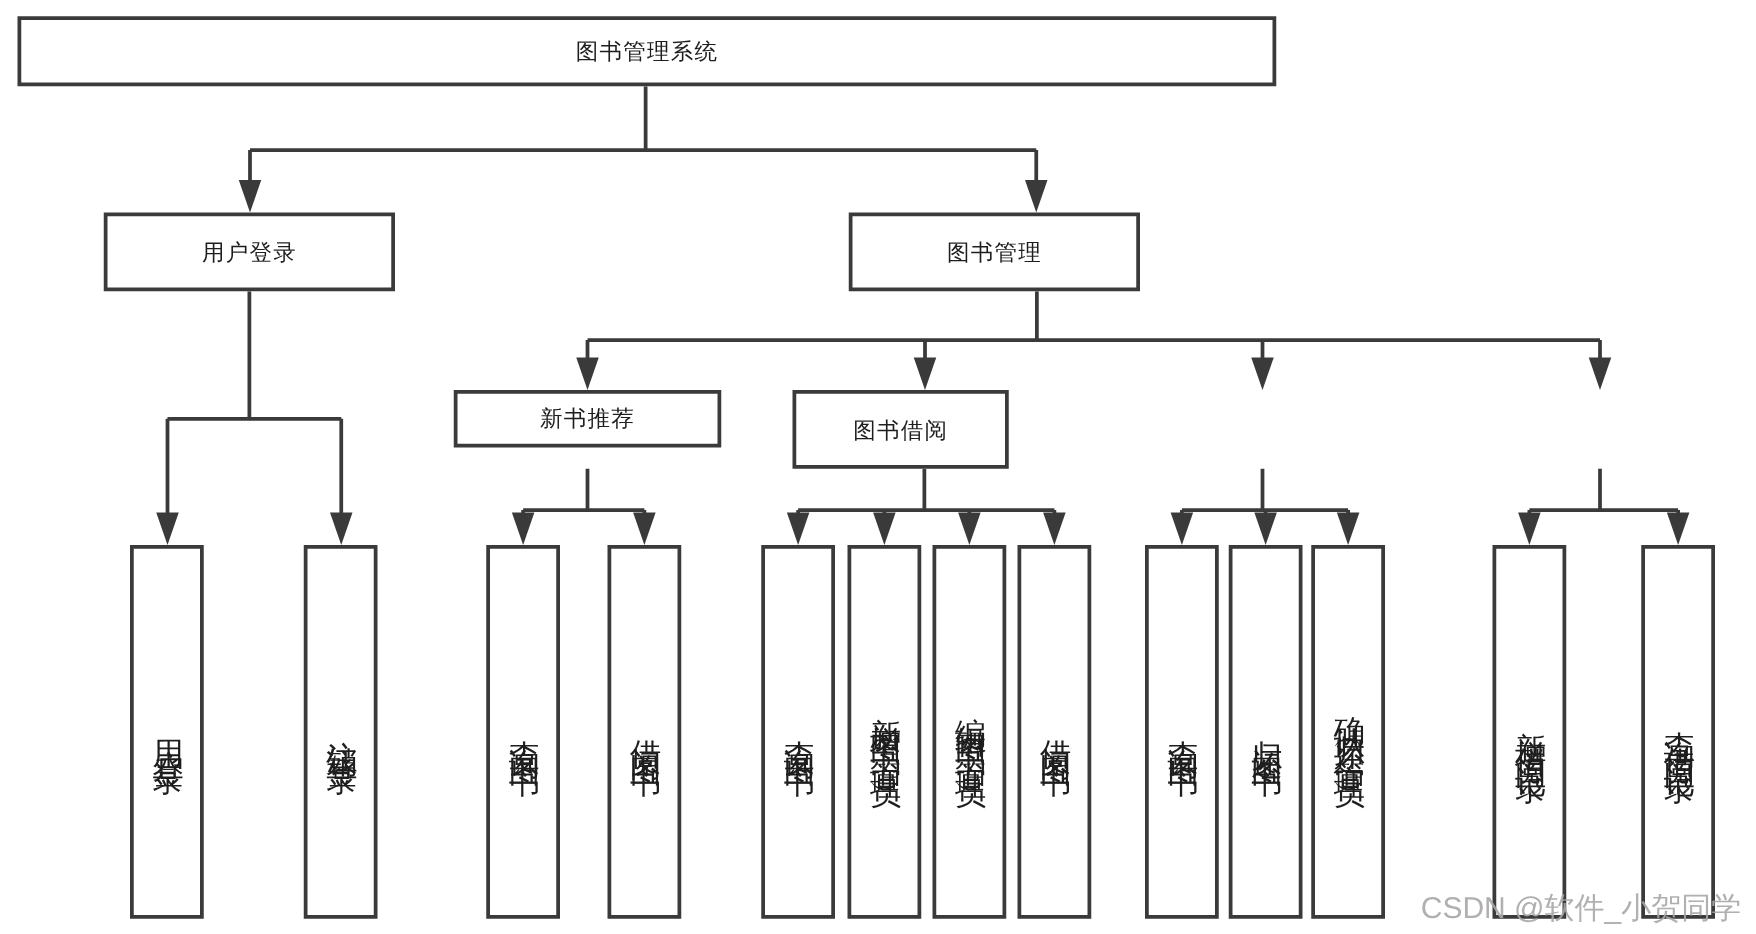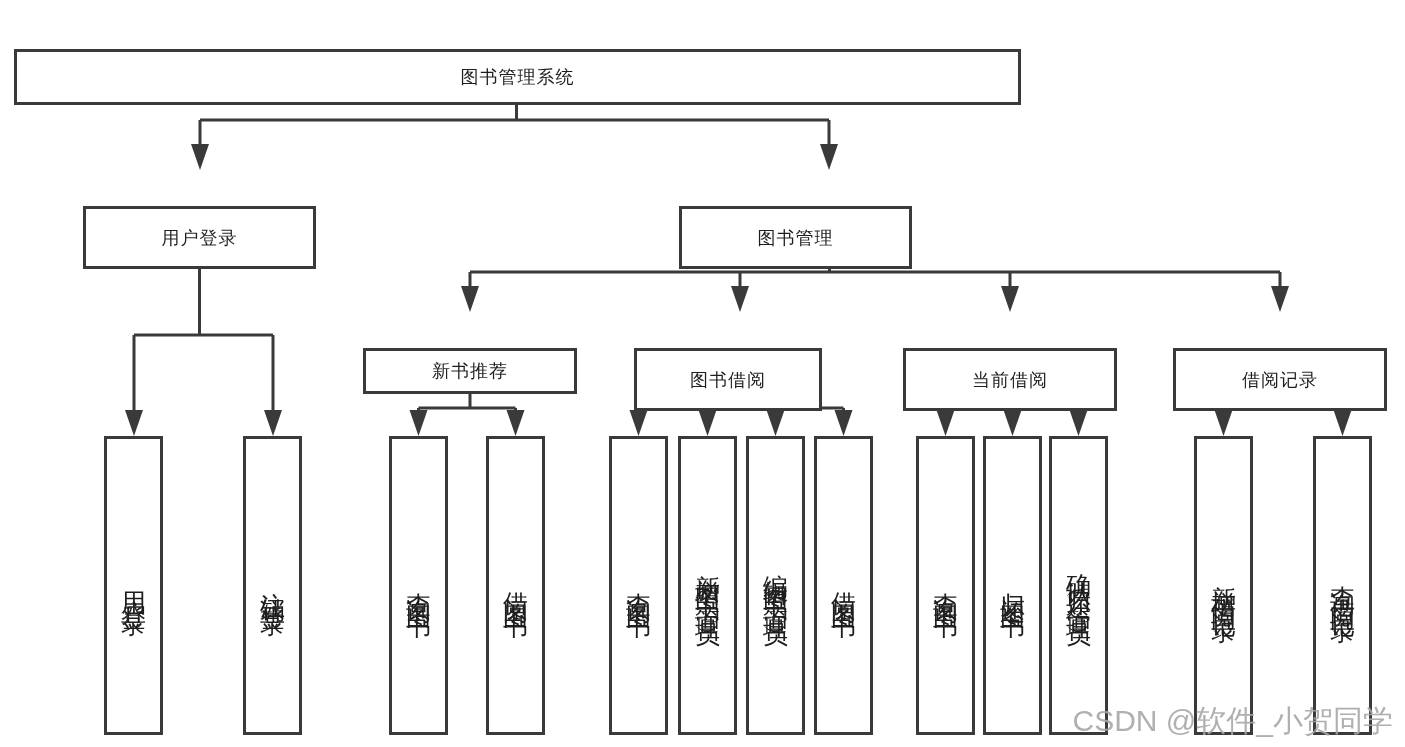--- a/index.html
+++ b/index.html
@@ -29,39 +29,38 @@
     box-sizing: border-box;
     display: flex;
     align-items: center;
     justify-content: center;
     color: #1e1e1e;
   }
   .hbox {
     font-size: 18px;
     letter-spacing: 1px;
     white-space: nowrap;
-    margin-top: 36px;
   }
   .root {
     font-size: 18px;
   }
   .vbox {
     writing-mode: vertical-rl;
     font-size: 25px;
     letter-spacing: 7px;
     line-height: 1;
     width: 59px;
     height: 299px;
     top: 436px;
   }
   .watermark {
     position: absolute;
     right: 12px;
     bottom: 5px;
-    font-size: 30px;
+    font-size: 24px;
     color: rgba(168, 166, 166, 0.9);
     letter-spacing: 0px;
     white-space: nowrap;
     pointer-events: none;
   }
 </style>
 </head>
 <body>
 
 <div class="canvas">
@@ -105,23 +104,21 @@
       <polygon points="1333.5,410 1351.5,410 1342.5,436"></polygon>
     </g>
   </svg>
 
   <div class="node hbox root" style="left:14px; top:13px; width:1007px; height:56px;">图书管理系统</div>
 
   <div class="node hbox" style="left:83px; top:170px; width:233px; height:63px;">用户登录</div>
   <div class="node hbox" style="left:679px; top:170px; width:233px; height:63px;">图书管理</div>
 
   <div class="node hbox" style="left:363px; top:312px; width:214px; height:46px;">新书推荐</div>
-  <div class="node hbox" style="left:634px; top:312px; width:188px; height:63px;">图书借阅</div>
-  <div class="node hbox" style="left:903px; top:312px; width:214px; height:63px;">当前借阅</div>
-  <div class="node hbox" style="left:1173px; top:312px; width:214px; height:63px;">借阅记录</div>
+  <div class="node hbox" style="left:634px; top:312px; width:173px; height:63px;">图书借阅</div>
 
   <div class="node vbox" style="left:104px;">用户登录</div>
   <div class="node vbox" style="left:243px;">注销登录</div>
 
   <div class="node vbox" style="left:389px;">查询图书</div>
   <div class="node vbox" style="left:486px;">借阅图书</div>
 
   <div class="node vbox" style="left:609px;">查询图书</div>
   <div class="node vbox" style="left:678px;">新增图书（管理员）</div>
   <div class="node vbox" style="left:746px;">编辑图书（管理员）</div>

